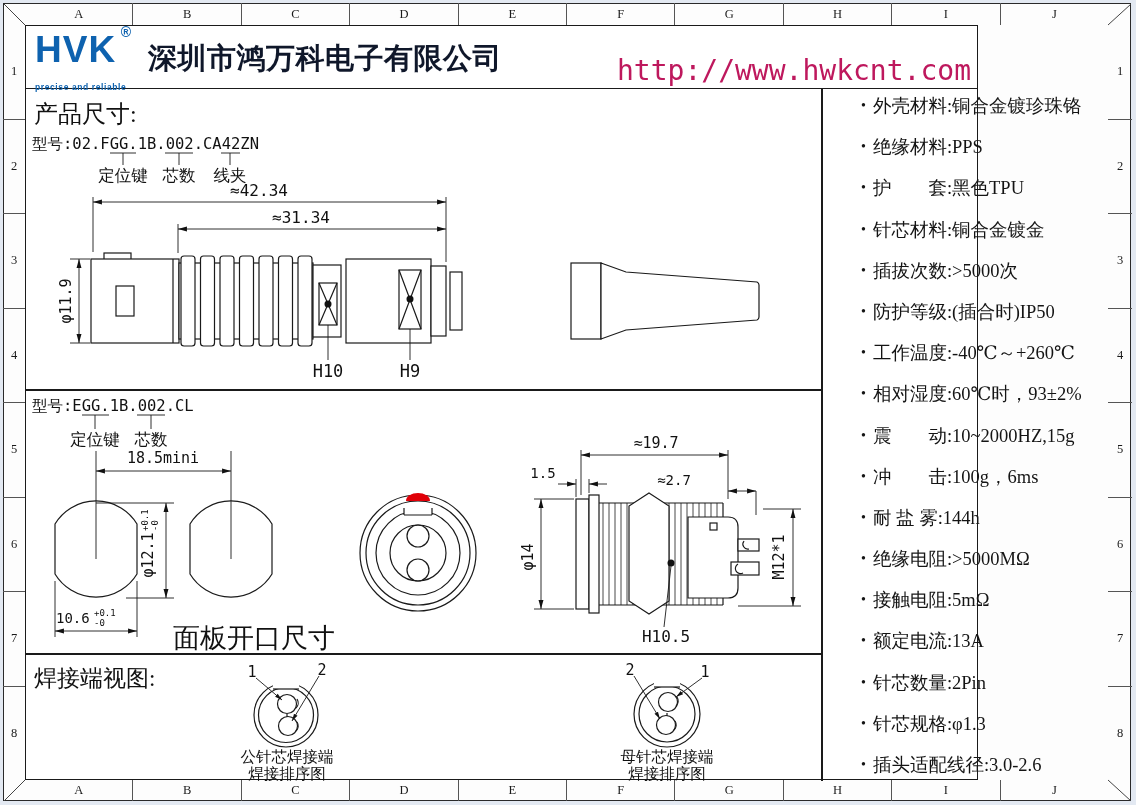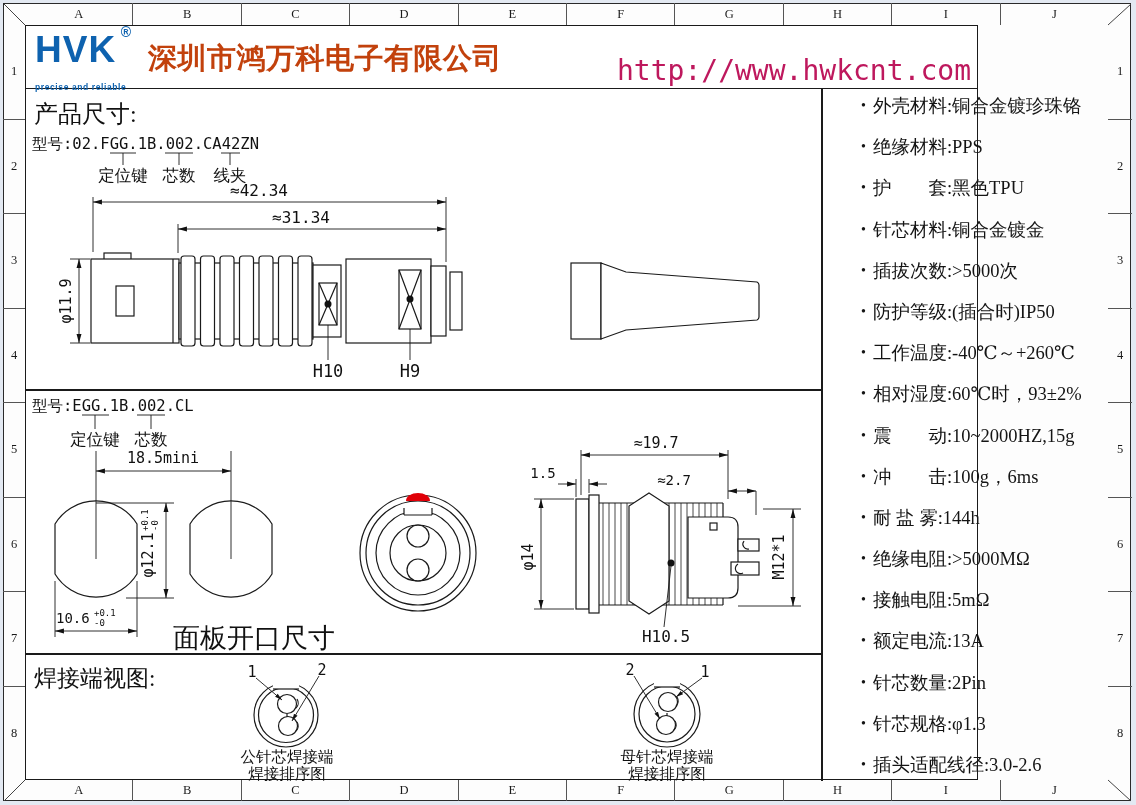--- a/index.html
+++ b/index.html
@@ -14,21 +14,21 @@
   .band-left .gcell,.band-right .gcell{flex:1;border-bottom:1px solid #555;}
   .band .gcell:last-child{border:none;}
   .gcell{display:flex;align-items:center;justify-content:center;font-family:"Liberation Serif",serif;font-size:12.5px;color:#1a1a1a;}
   .content{position:absolute;left:25px;top:25px;width:953px;height:755px;background:#fff;border:1.6px solid #1a1a1a;box-sizing:border-box;}
   .corners{position:absolute;left:0;top:0;width:1136px;height:805px;pointer-events:none;}
   .header{position:absolute;left:0;top:0;width:100%;height:63px;border-bottom:1.6px solid #1a1a1a;box-sizing:border-box;}
   .logo{position:absolute;left:9px;top:5px;color:#0e62af;line-height:1;}
   .logo-main{font-size:37px;font-weight:bold;letter-spacing:1px;position:relative;display:inline-block;}
   .logo-reg{position:absolute;top:-6px;right:-16px;font-size:14px;font-weight:bold;}
   .logo-tag{font-size:8.5px;font-weight:bold;letter-spacing:0.6px;margin-top:15px;}
-  .company{position:absolute;left:122px;top:13px;font-size:29px;font-weight:bold;color:#c2410c;letter-spacing:0.5px;}
+  .company{position:absolute;left:122px;top:13px;font-size:29px;font-weight:bold;color:#0f172a;letter-spacing:0.5px;}
   .url{position:absolute;right:6px;bottom:1px;font-family:"DejaVu Sans Mono",monospace;font-size:28px;color:#be185d;}
   .vdiv{position:absolute;left:795px;top:63px;width:1.6px;height:692px;background:#1a1a1a;}
   .hline{position:absolute;left:0;width:796px;height:1.6px;background:#1a1a1a;}
   .specs{position:absolute;left:797px;top:63px;width:286px;height:692px;display:flex;flex-direction:column;justify-content:space-between;box-sizing:border-box;padding:4px 0 4px 6px;font-family:"Liberation Serif","DejaVu Serif",serif;margin-left:32px;}
   .spec-item{font-size:18.5px;white-space:nowrap;color:#141414;}
   .spec-item::before{content:"•";font-size:14px;margin-right:7px;position:relative;top:-2px;}
   .draw{position:absolute;left:0;}
   svg text{fill:#111;}
   .cn{font-family:"Liberation Serif","DejaVu Serif",serif;}
   .dim{font-family:"DejaVu Sans Mono",monospace;}

